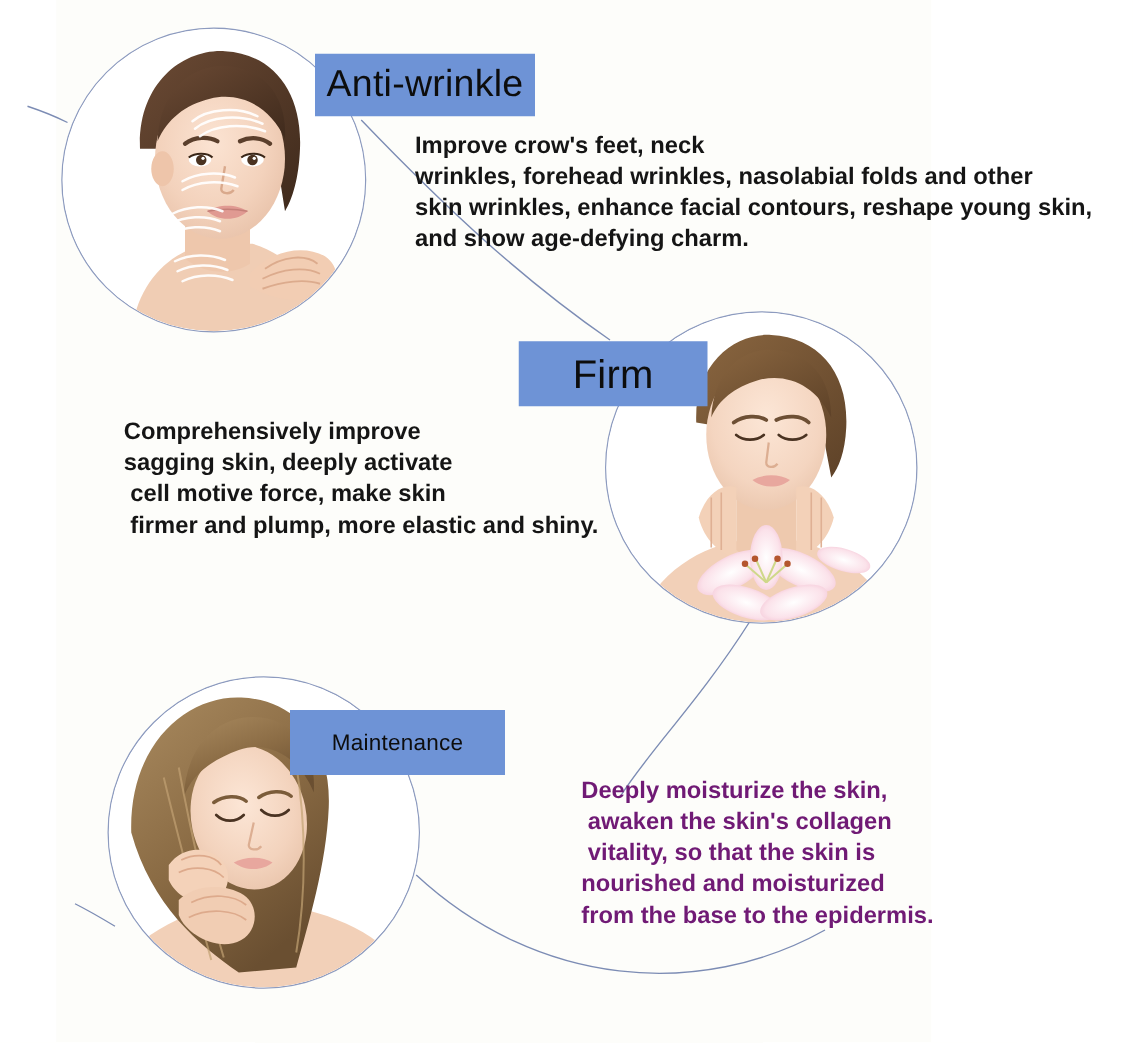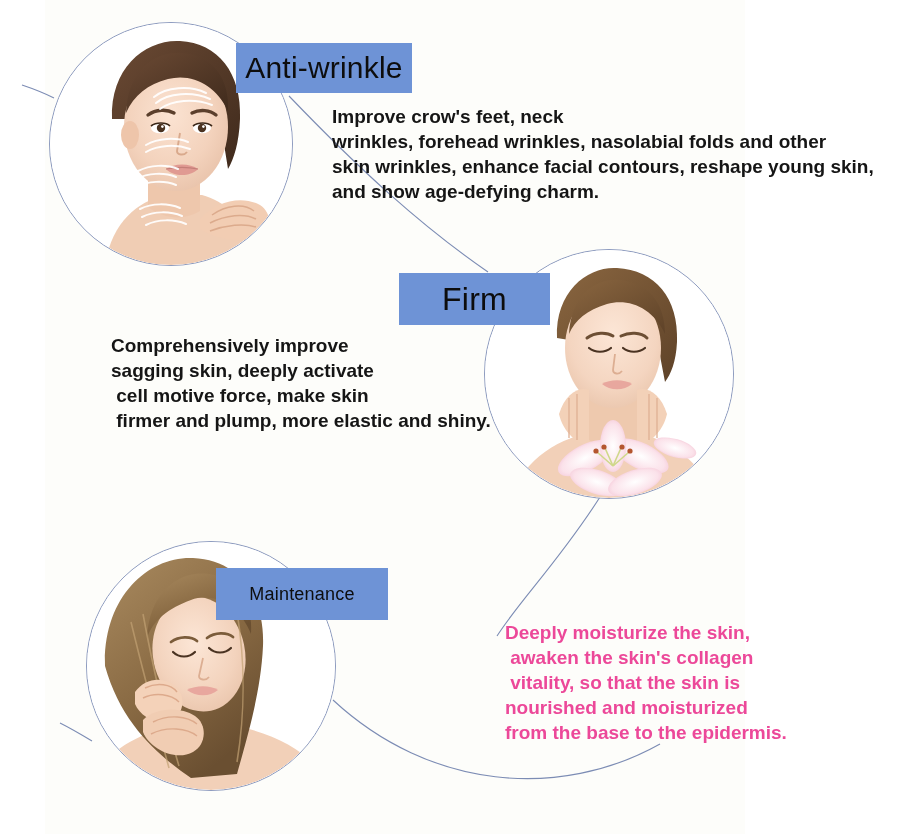--- a/index.html
+++ b/index.html
@@ -47,20 +47,21 @@
   
   .label-chip {
     position: absolute;
     display: flex;
     align-items: center;
     justify-content: center;
     color: #0d0d0d;
     font-weight: 400;
     letter-spacing: 0.2px;
     white-space: nowrap;
+    margin-left: 16px;
   }
   
   .body-copy {
     position: absolute;
     color: #151515;
     font-size: 19px;
     line-height: 25px;
     white-space: pre;
     font-weight: bold;
   }
@@ -299,23 +300,23 @@
     <span>Firm</span>
   </div>
   <div class="label-chip" id="chip-maintenance" style="background: rgb(110, 147, 214); color: rgb(13, 13, 13);">
     <span>Maintenance</span>
   </div>
 
   <div class="body-copy" id="copy-antiwrinkle" style="color: rgb(21, 21, 21);">Improve crow's feet, neck
 wrinkles, forehead wrinkles, nasolabial folds and other
 skin wrinkles, enhance facial contours, reshape young skin,
 and show age-defying charm.</div>
-  <div class="body-copy" id="copy-firm" style="color: rgb(21, 21, 21); margin-left: 12px;">Comprehensively improve
+  <div class="body-copy" id="copy-firm" style="color: rgb(21, 21, 21);">Comprehensively improve
 sagging skin, deeply activate
  cell motive force, make skin
  firmer and plump, more elastic and shiny.</div>
-  <div class="body-copy" id="copy-maintenance" style="color: #ec4899; margin-left: 40px;">Deeply moisturize the skin,
+  <div class="body-copy" id="copy-maintenance" style="color: #701a75;">Deeply moisturize the skin,
  awaken the skin's collagen
  vitality, so that the skin is
 nourished and moisturized
 from the base to the epidermis.</div>
 
 </div>
 
 </body></html>

